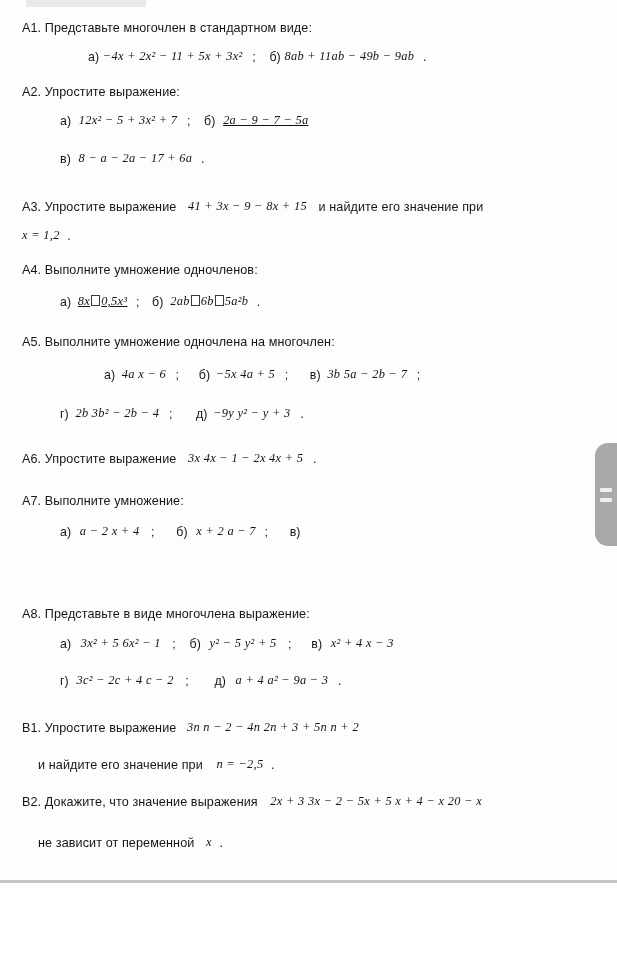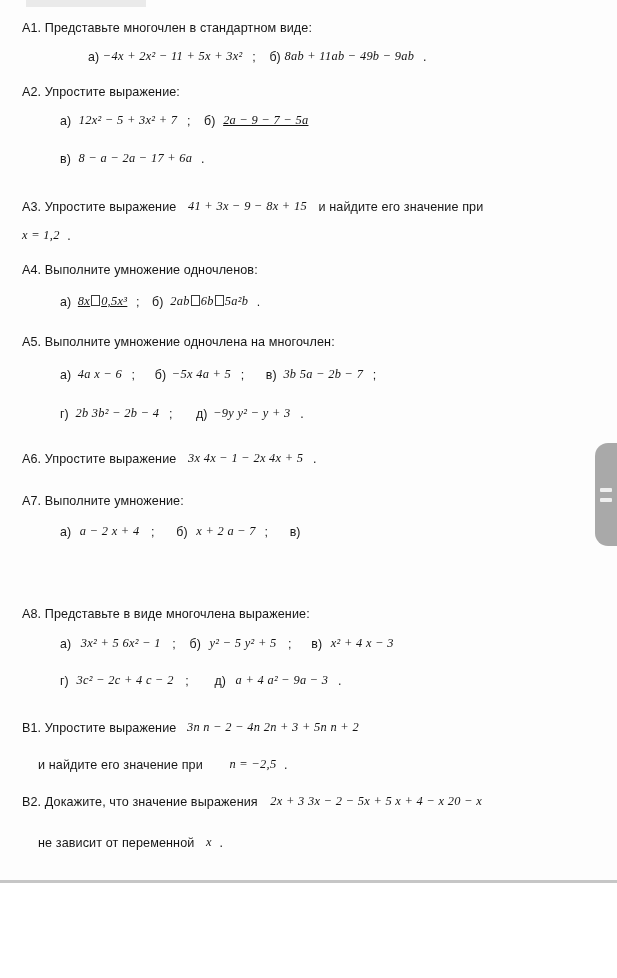--- a/index.html
+++ b/index.html
@@ -175,21 +175,21 @@
   <div class="line sub" style="top:295px;">
     <span class="lbl">а)</span>
     <span class="m mw" style="margin-left:3px;text-decoration:underline;"><span>8x</span><span class="tofu"></span><span>0,5x³</span></span>
     <span class="sep" style="margin:0 9px 0 5px;">;</span>
     <span class="lbl">б)</span>
     <span class="m mw" style="margin-left:3px;"><span>2ab</span><span class="tofu"></span><span>6b</span><span class="tofu"></span><span>5a²b</span></span>
     <span class="sep" style="margin-left:5px;">.</span>
   </div>
 
   <div class="line qhead" style="top:336px;">A5. Выполните умножение одночлена на многочлен:</div>
-  <div class="line sub" style="top:368px;">
+  <div class="line sub" style="top:368px;margin-left:44px;">
     <span class="lbl">а)</span>
     <span class="m mw" style="margin-left:3px;">4a  x − 6</span>
     <span class="sep" style="margin:0 16px 0 6px;">;</span>
     <span class="lbl">б)</span>
     <span class="m mw" style="margin-left:2px;">−5x  4a + 5</span>
     <span class="sep" style="margin:0 18px 0 6px;">;</span>
     <span class="lbl">в)</span>
     <span class="m mw" style="margin-left:3px;">3b  5a − 2b − 7</span>
     <span class="sep" style="margin-left:6px;">;</span>
   </div>
@@ -238,21 +238,21 @@
     <span class="m mw" style="margin-left:6px;">a + 4  a² − 9a − 3</span>
     <span class="sep" style="margin-left:6px;">.</span>
   </div>
 
   <div class="line qhead" style="top:721px;">
     <span>B1. Упростите выражение</span>
     <span class="m mw" style="margin-left:7px;">3n  n − 2  − 4n  2n + 3  + 5n  n + 2</span>
   </div>
   <div class="line cont" style="top:758px;">
     <span>и найдите его значение при</span>
-    <span class="m mw" style="margin-left:23px;">n = −2,5</span>
+    <span class="m mw" style="margin-left:10px;">n = −2,5</span>
     <span class="sep" style="margin-left:4px;">.</span>
   </div>
 
   <div class="line qhead" style="top:795px;">
     <span>B2. Докажите, что значение выражения</span>
     <span class="m mw" style="margin-left:9px;">2x + 3  3x − 2 − 5x + 5  x + 4 − x  20 − x</span>
   </div>
   <div class="line cont" style="top:836px;">
     <span>не зависит от переменной</span>
     <span class="m mw" style="margin-left:8px;">x</span>

